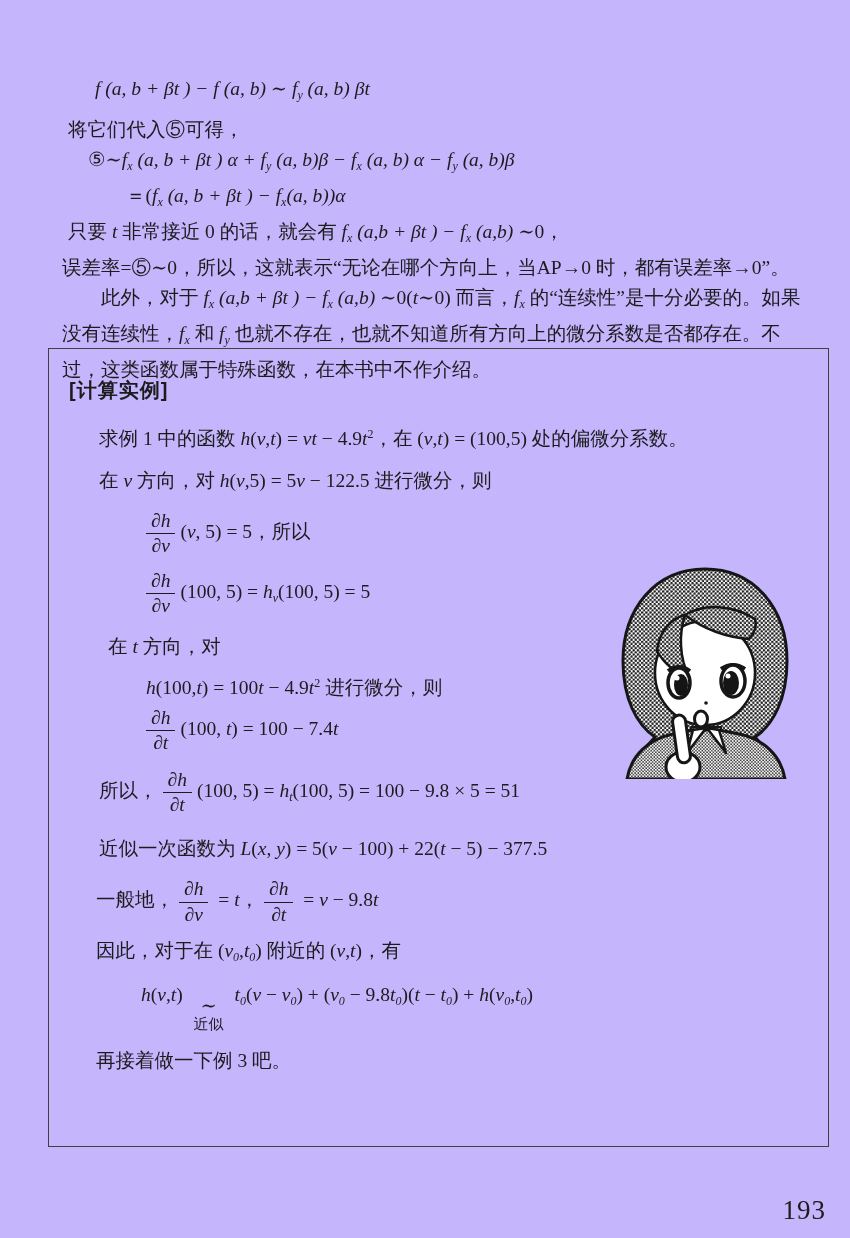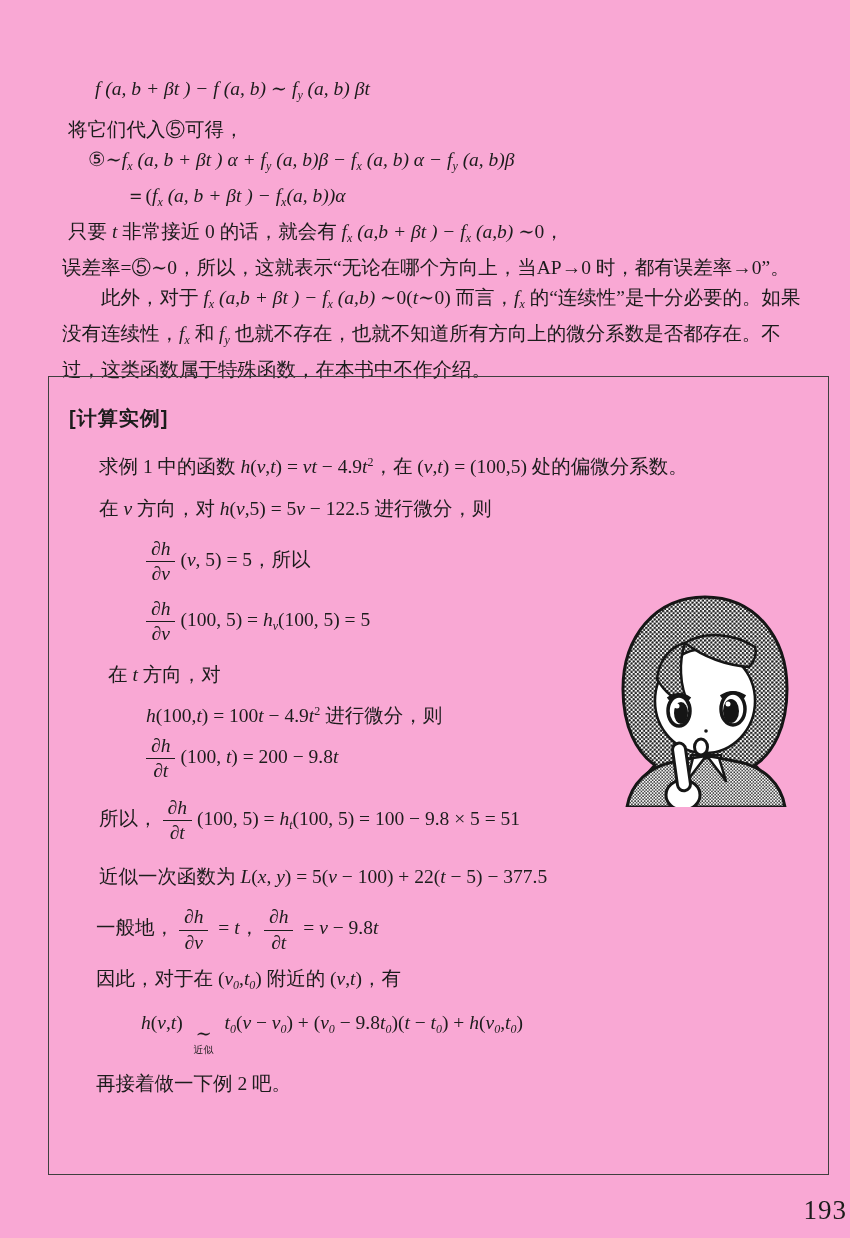--- a/index.html
+++ b/index.html
@@ -1,48 +1,48 @@
 <!DOCTYPE html>
 <html><head>
 <meta charset="utf-8">
 <style>
   html,body{margin:0;padding:0;background:#e8e8e6;}
   .page{
     position:relative;width:850px;height:1238px;margin:0 auto;
-    background:#f9a8d4;color:#1c1c1c;overflow:hidden;
+    background:#c4b5fd;color:#1c1c1c;overflow:hidden;
     font-family:"Liberation Serif","DejaVu Serif",serif;
   }
   .top-block{position:absolute;left:62px;top:74px;width:744px;font-size:19.5px;line-height:30px;}
   .ln{white-space:nowrap;}
   .para{white-space:normal;line-height:30px;text-indent:39px;}
   .mi{font-style:italic;}
   .msub{font-size:12px;font-style:italic;vertical-align:-4px;}
   .msup{font-size:12px;vertical-align:7px;}
   .frac{
     display:inline-flex;flex-direction:column;align-items:center;
     vertical-align:middle;font-style:italic;line-height:1.15;margin:0 5px;text-indent:0;
   }
   .frac .num{border-bottom:1.4px solid #1c1c1c;padding:0 5px 1px;}
   .frac .den{padding-top:1px;}
   .approx{
     display:inline-flex;flex-direction:column;align-items:center;
     vertical-align:-11px;line-height:1;margin:0 6px;font-style:normal;text-indent:0;
   }
-  .approx .lbl{font-size:10px;margin-top:1px;}
+  .approx .lbl{font-size:15px;margin-top:1px;}
   .calc-box{
-    position:absolute;left:48px;top:376px;width:781px;height:799px;
+    position:absolute;left:48px;top:348px;width:781px;height:799px;
     border:1.5px solid #3f3f3f;box-sizing:border-box;padding:26px 20px;
     font-size:19.5px;line-height:30px;
   }
   .box-title{
     font-family:"Liberation Sans","DejaVu Sans",sans-serif;
     font-size:20px;font-weight:600;letter-spacing:1px;
   }
   .illu{position:absolute;left:550px;top:212px;width:212px;height:218px;}
-  .page-num{position:absolute;right:3px;bottom:12px;font-size:27px;letter-spacing:1px;}
+  .page-num{position:absolute;right:24px;bottom:12px;font-size:27px;letter-spacing:1px;}
 </style>
 </head>
 <body>
 
 <div class="page">
 
   <div class="top-block">
     <div class="ln" style="margin-left:33px;margin-bottom:5px"><span class="mi">f (a, b + βt ) − f (a, b) ∼ f</span><span class="msub">y</span><span class="mi"> (a, b) βt</span></div>
     <div class="ln" style="margin-left:6px"><span>将它们代入⑤可得，</span></div>
     <div class="ln" style="margin-left:26px"><span>⑤∼</span><span class="mi">f</span><span class="msub">x</span><span class="mi"> (a, b + βt ) α + f</span><span class="msub">y</span><span class="mi"> (a, b)β − f</span><span class="msub">x</span><span class="mi"> (a, b) α − f</span><span class="msub">y</span><span class="mi"> (a, b)β</span></div>
@@ -62,39 +62,39 @@
         </span><span>(</span><span class="mi">v</span><span>, 5) = 5，所以</span></div>
     <div class="ln" style="margin:12px 0 0 72px"><span class="frac">
           <span class="num">∂h</span>
           <span class="den">∂v</span>
         </span><span>(100, 5) = </span><span class="mi">h</span><span class="msub">v</span><span>(100, 5) = 5</span></div>
     <div class="ln" style="margin:14px 0 0 39px"><span>在 </span><span class="mi">t</span><span> 方向，对</span></div>
     <div class="ln" style="margin:6px 0 0 77px"><span class="mi">h</span><span>(100,</span><span class="mi">t</span><span>) = 100</span><span class="mi">t</span><span> − 4.9</span><span class="mi">t</span><span class="msup">2</span><span> 进行微分，则</span></div>
     <div class="ln" style="margin:4px 0 0 72px"><span class="frac">
           <span class="num">∂h</span>
           <span class="den">∂t</span>
-        </span><span>(100, </span><span class="mi">t</span><span>) = 200 − 9.8</span><span class="mi">t</span></div>
+        </span><span>(100, </span><span class="mi">t</span><span>) = 100 − 7.4</span><span class="mi">t</span></div>
     <div class="ln" style="margin:14px 0 16px 30px"><span>所以，</span><span class="frac">
           <span class="num">∂h</span>
           <span class="den">∂t</span>
         </span><span>(100, 5) = </span><span class="mi">h</span><span class="msub">t</span><span>(100, 5) = 100 − 9.8 × 5 = 51</span></div>
     <div class="ln" style="margin:18px 0 0 30px"><span>近似一次函数为 </span><span class="mi">L</span><span>(</span><span class="mi">x</span><span>, </span><span class="mi">y</span><span>) = 5(</span><span class="mi">v</span><span> − 100) + 22(</span><span class="mi">t</span><span> − 5) − 377.5</span></div>
     <div class="ln" style="margin:14px 0 0 27px"><span>一般地，</span><span class="frac">
           <span class="num">∂h</span>
           <span class="den">∂v</span>
         </span><span> = </span><span class="mi">t</span><span>，</span><span class="frac">
           <span class="num">∂h</span>
           <span class="den">∂t</span>
         </span><span> = </span><span class="mi">v</span><span> − 9.8</span><span class="mi">t</span></div>
     <div class="ln" style="margin:10px 0 0 27px"><span>因此，对于在 (</span><span class="mi">v</span><span class="msub">0</span><span>,</span><span class="mi">t</span><span class="msub">0</span><span>) 附近的 (</span><span class="mi">v</span><span>,</span><span class="mi">t</span><span>)，有</span></div>
     <div class="ln" style="margin:8px 0 0 72px"><span class="mi">h</span><span>(</span><span class="mi">v</span><span>,</span><span class="mi">t</span><span>) </span><span class="approx">
           <span>∼</span>
           <span class="lbl">近似</span>
         </span><span> </span><span class="mi">t</span><span class="msub">0</span><span>(</span><span class="mi">v</span><span> − </span><span class="mi">v</span><span class="msub">0</span><span>) + (</span><span class="mi">v</span><span class="msub">0</span><span> − 9.8</span><span class="mi">t</span><span class="msub">0</span><span>)(</span><span class="mi">t</span><span> − </span><span class="mi">t</span><span class="msub">0</span><span>) + </span><span class="mi">h</span><span>(</span><span class="mi">v</span><span class="msub">0</span><span>,</span><span class="mi">t</span><span class="msub">0</span><span>)</span></div>
-    <div class="ln" style="margin:14px 0 0 27px"><span>再接着做一下例 2 吧。</span></div>
+    <div class="ln" style="margin:14px 0 0 27px"><span>再接着做一下例 3 吧。</span></div>
 
     <svg class="illu" viewBox="0 0 212 218" xmlns="http://www.w3.org/2000/svg">
       <defs>
         <pattern id="hthair" width="4.2" height="4.2" patternUnits="userSpaceOnUse">
           <rect width="4.2" height="4.2" fill="#ffffff"></rect>
           <circle cx="1.1" cy="1.1" r="1.25" fill="#1e1e1e"></circle>
           <circle cx="3.2" cy="3.2" r="1.25" fill="#1e1e1e"></circle>
         </pattern>
         <pattern id="htsw" width="3.2" height="3.2" patternUnits="userSpaceOnUse">
           <rect width="3.2" height="3.2" fill="#ffffff"></rect>

